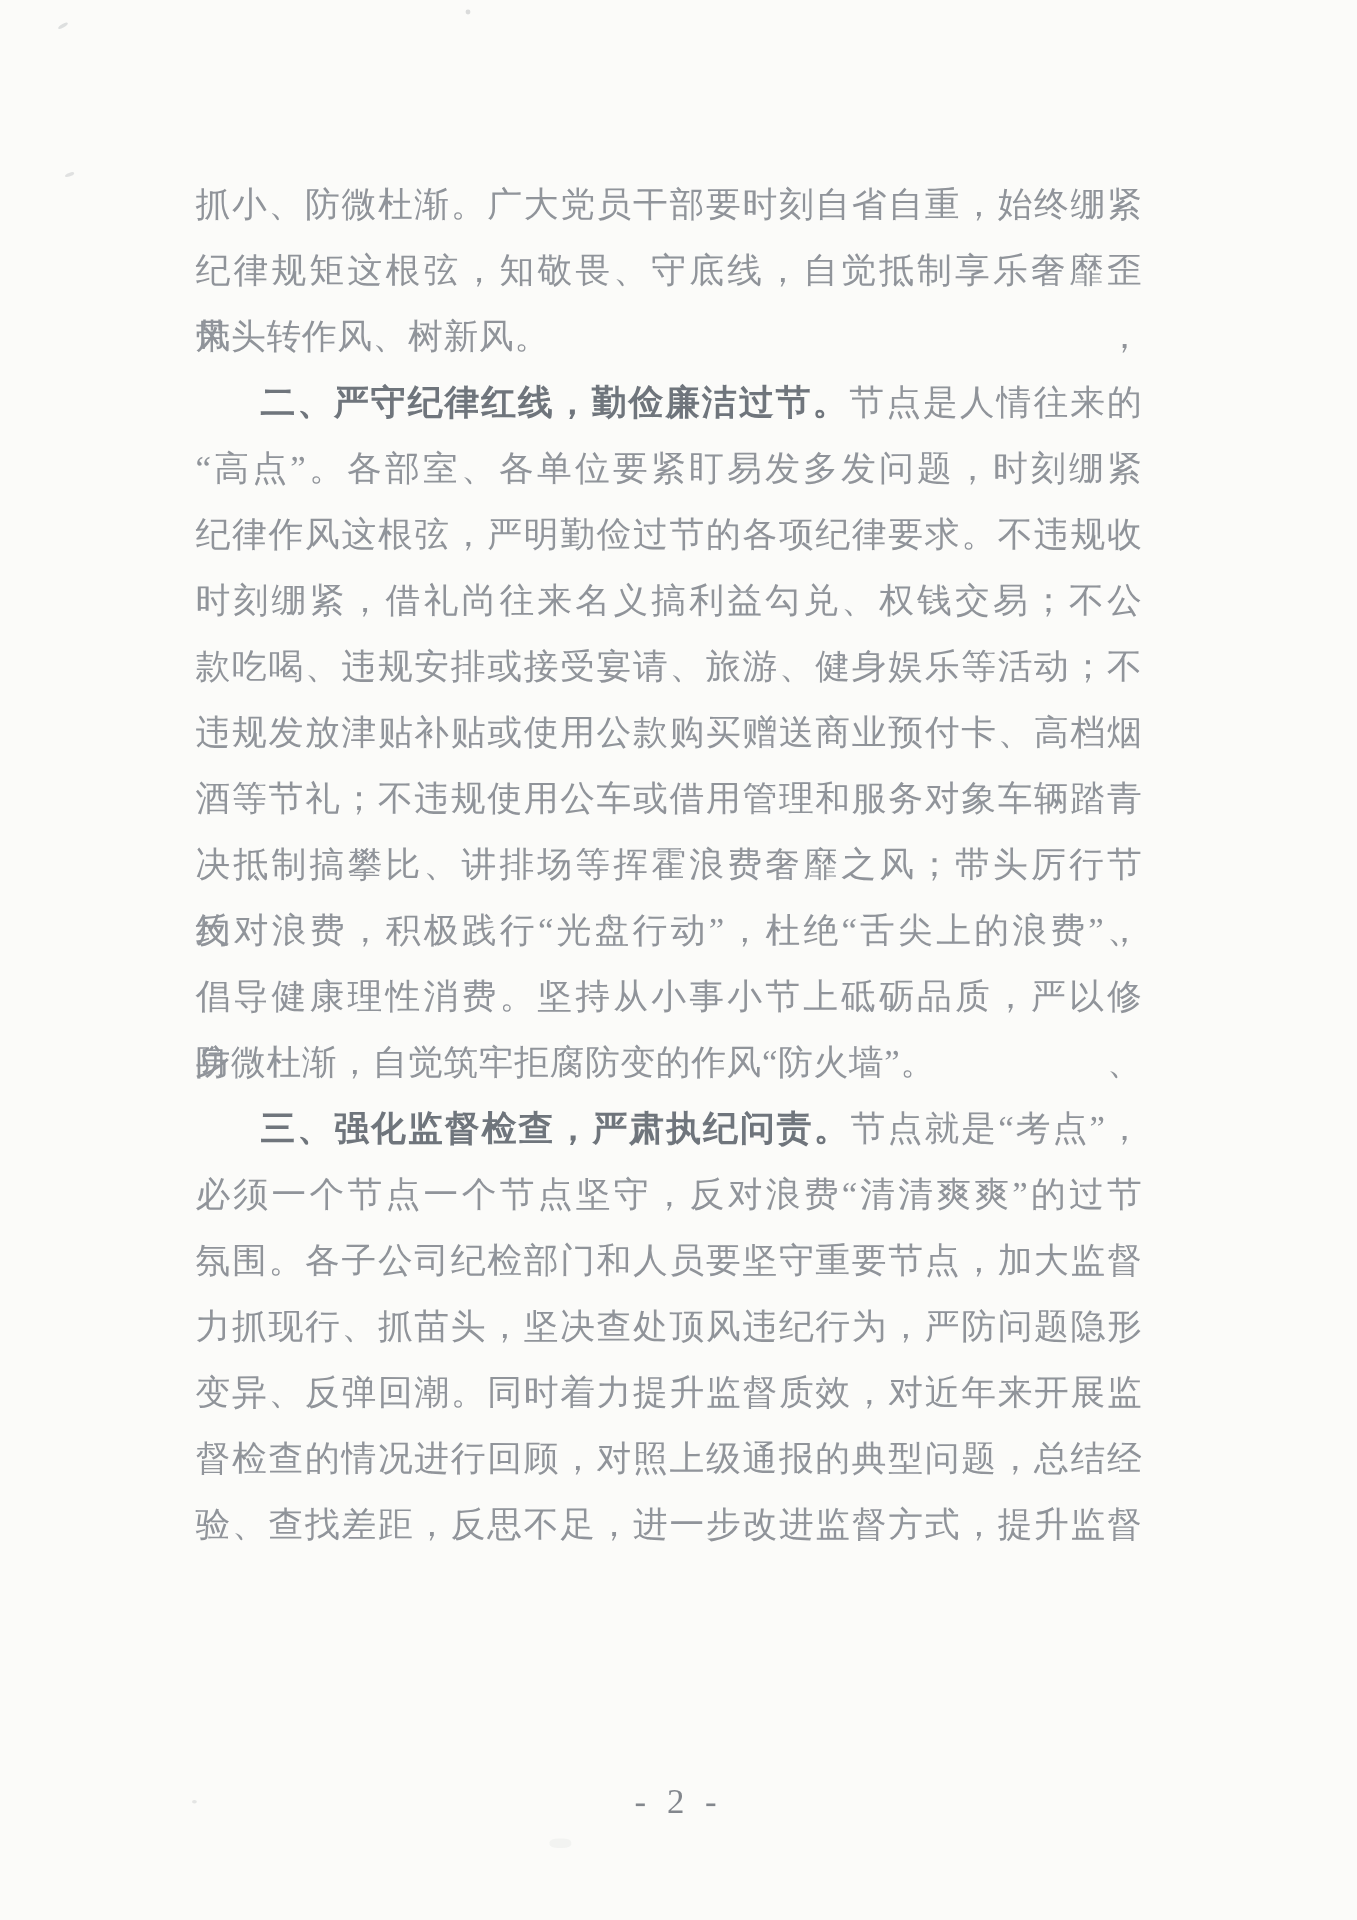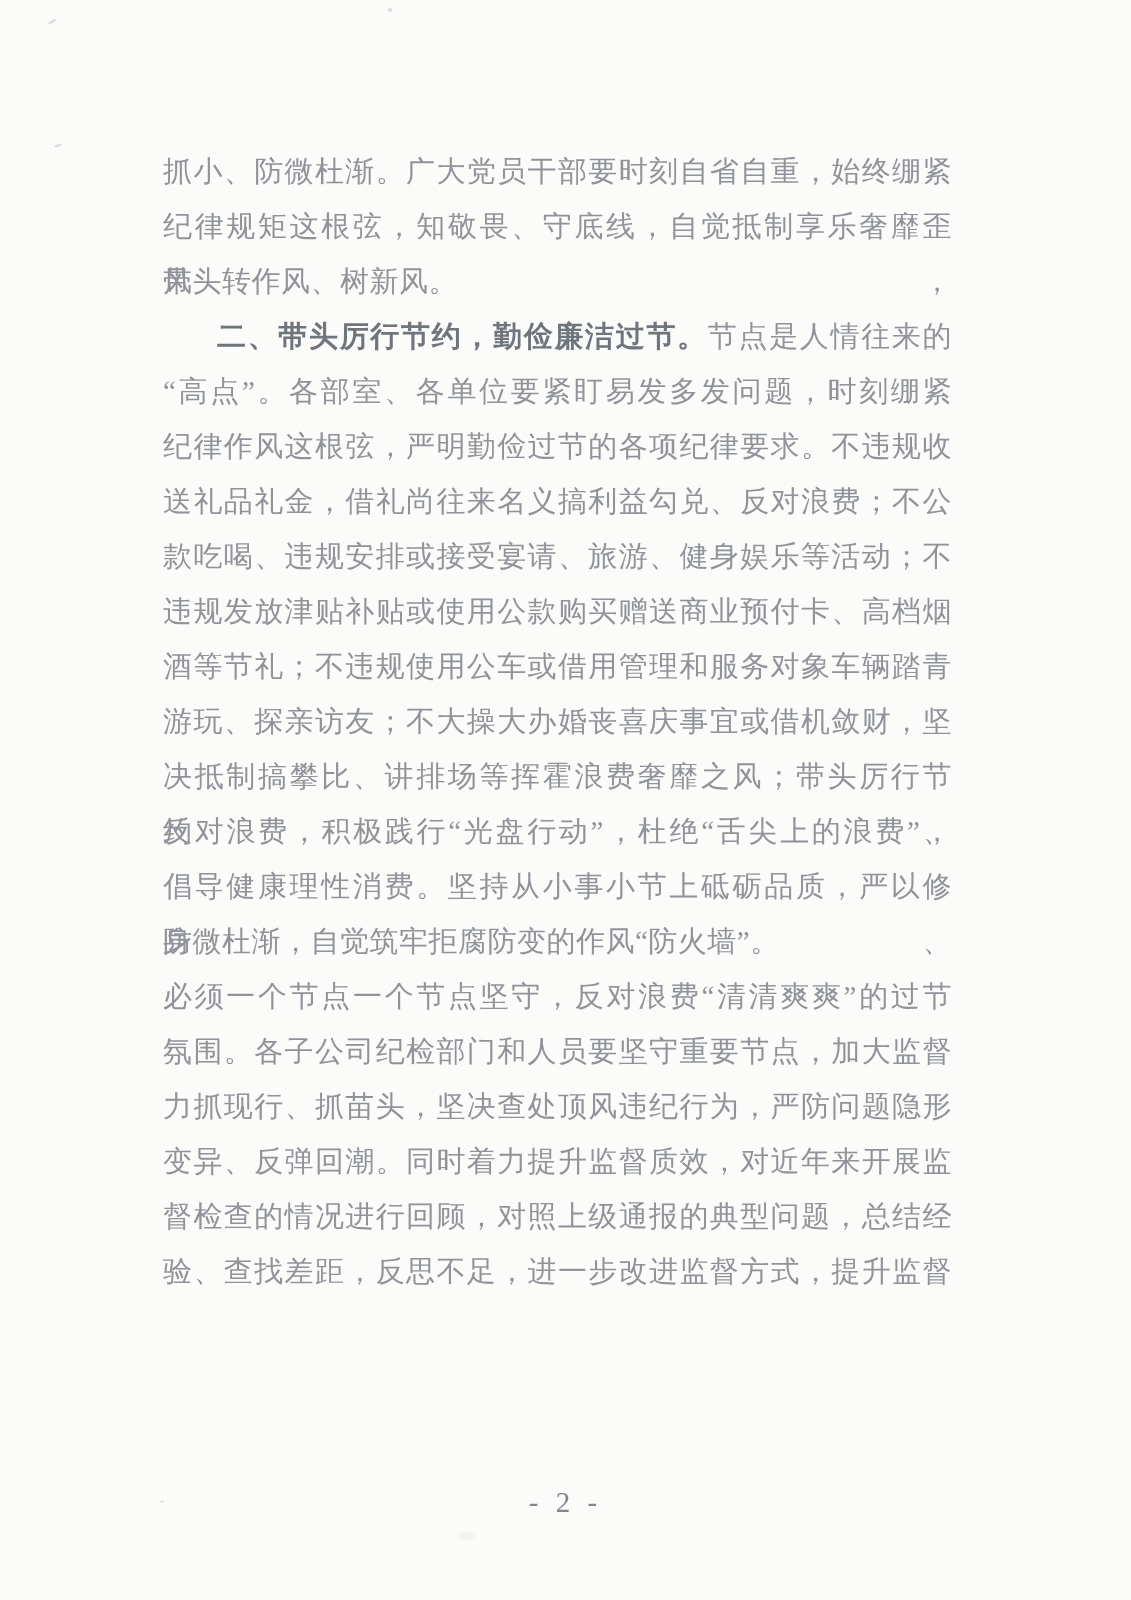--- a/index.html
+++ b/index.html
@@ -60,34 +60,34 @@
   <div class="speck s4"></div>
   <div class="speck s5"></div>
 
   <div class="text-block" id="document-body">
       <div>
         <div class="line fill"><span class="seg">抓小、防微杜渐。广大党员干部要时刻自省自重，始终绷紧</span></div>
         <div class="line fill"><span class="seg">纪律规矩这根弦，知敬畏、守底线，自觉抵制享乐奢靡歪风，</span></div>
         <div class="line end"><span class="seg">带头转作风、树新风。</span></div>
       </div>
       <div>
-        <div class="line fill indent"><span class="seg bold">二、带头厉行节约，勤俭廉洁过节。</span><span class="seg">节点是人情往来的</span></div>
+        <div class="line fill indent"><span class="seg bold">二、严守纪律红线，勤俭廉洁过节。</span><span class="seg">节点是人情往来的</span></div>
         <div class="line fill"><span class="seg">“高点”。各部室、各单位要紧盯易发多发问题，时刻绷紧</span></div>
         <div class="line fill"><span class="seg">纪律作风这根弦，严明勤俭过节的各项纪律要求。不违规收</span></div>
-        <div class="line fill"><span class="seg">送礼品礼金，借礼尚往来名义搞利益勾兑、反对浪费；不公</span></div>
+        <div class="line fill"><span class="seg">时刻绷紧，借礼尚往来名义搞利益勾兑、权钱交易；不公</span></div>
         <div class="line fill"><span class="seg">款吃喝、违规安排或接受宴请、旅游、健身娱乐等活动；不</span></div>
         <div class="line fill"><span class="seg">违规发放津贴补贴或使用公款购买赠送商业预付卡、高档烟</span></div>
         <div class="line fill"><span class="seg">酒等节礼；不违规使用公车或借用管理和服务对象车辆踏青</span></div>
-        <div class="line fill"><span class="seg">游玩、探亲访友；不大操大办婚丧喜庆事宜或借机敛财，坚</span></div>
         <div class="line fill"><span class="seg">决抵制搞攀比、讲排场等挥霍浪费奢靡之风；带头厉行节约、</span></div>
         <div class="line fill"><span class="seg">反对浪费，积极践行“光盘行动”，杜绝“舌尖上的浪费”，</span></div>
         <div class="line fill"><span class="seg">倡导健康理性消费。坚持从小事小节上砥砺品质，严以修身、</span></div>
         <div class="line end"><span class="seg">防微杜渐，自觉筑牢拒腐防变的作风“防火墙”。</span></div>
       </div>
       <div>
+        <div class="line fill indent"><span class="seg bold">三、强化监督检查，严肃执纪问责。</span><span class="seg">节点就是“考点”，</span></div>
         <div class="line fill"><span class="seg">必须一个节点一个节点坚守，反对浪费“清清爽爽”的过节</span></div>
         <div class="line fill"><span class="seg">氛围。各子公司纪检部门和人员要坚守重要节点，加大监督</span></div>
         <div class="line fill"><span class="seg">力抓现行、抓苗头，坚决查处顶风违纪行为，严防问题隐形</span></div>
         <div class="line fill"><span class="seg">变异、反弹回潮。同时着力提升监督质效，对近年来开展监</span></div>
         <div class="line fill"><span class="seg">督检查的情况进行回顾，对照上级通报的典型问题，总结经</span></div>
         <div class="line fill"><span class="seg">验、查找差距，反思不足，进一步改进监督方式，提升监督</span></div>
       </div>
     </div>
 
   <div class="page-number">- 2 -</div>

